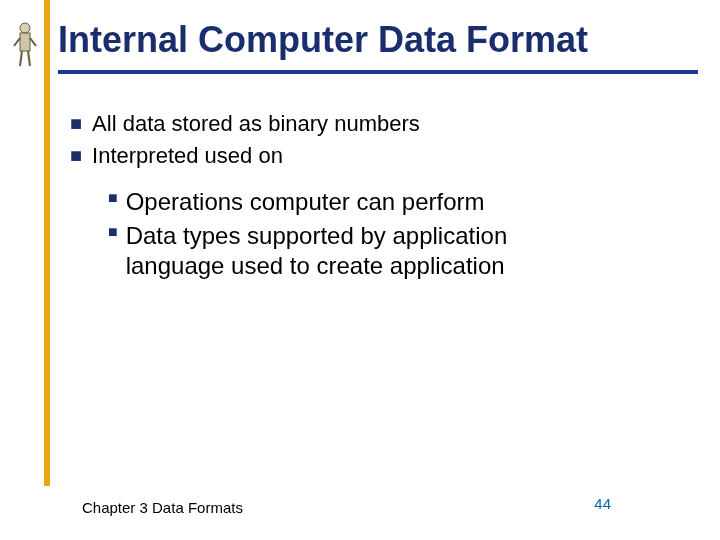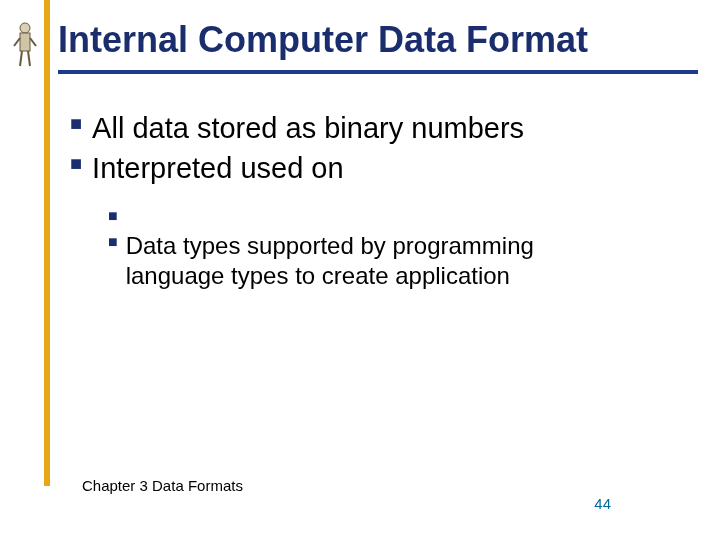--- a/index.html
+++ b/index.html
@@ -54,21 +54,21 @@
   }
   .l1 > li .bullet {
     color: #1a2e6e;
     font-size: 20px;
     margin-right: 10px;
     line-height: 1.3;
     flex: 0 0 auto;
   }
   .l1 > li .txt {
     color: #000;
-    font-size: 29px;
+    font-size: 22px;
     line-height: 1.25;
   }
   .l2 {
     list-style: none;
     padding: 0;
     margin: 18px 0 0 38px;
   }
   .l2 > li {
     display: flex;
     align-items: flex-start;
@@ -82,21 +82,21 @@
     flex: 0 0 auto;
   }
   .l2 > li .txt {
     color: #000;
     font-size: 24px;
     line-height: 1.25;
   }
   .footer-left {
     position: absolute;
     left: 82px;
-    bottom: 46px;
+    bottom: 24px;
     font-size: 15px;
     color: #000;
   }
   .footer-right {
     position: absolute;
     right: 24px;
     bottom: 28px;
     font-size: 15px;
     color: #0369a1;
   }
@@ -138,23 +138,24 @@
         <span class="txt">All data stored as binary numbers</span>
       </li>
       <li>
         <span class="bullet">■</span>
         <span class="txt">Interpreted used on</span>
       </li>
     </ul>
     <ul class="l2">
       <li>
         <span class="bullet">■</span>
+        <span class="txt">Operations computer can perform</span>
       </li>
       <li>
         <span class="bullet">■</span>
-        <span class="txt">Data types supported by programming language types to create application</span>
+        <span class="txt">Data types supported by application language used to create application</span>
       </li>
     </ul>
   </div>
 
   <div class="footer-left">Chapter 3 Data Formats</div>
   <div class="footer-right">44</div>
 </div>
 
 </body></html>

